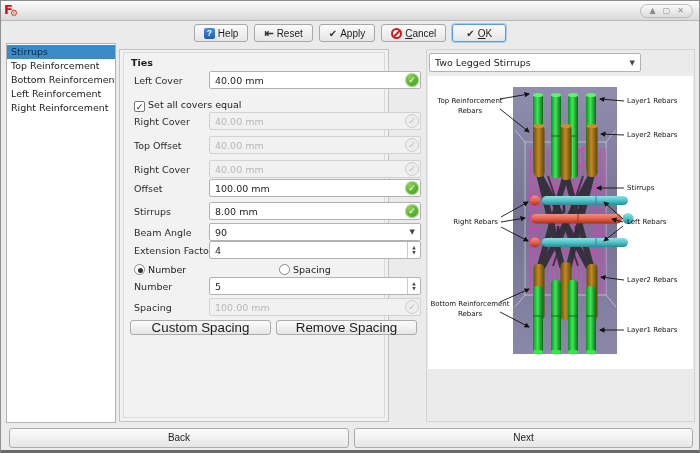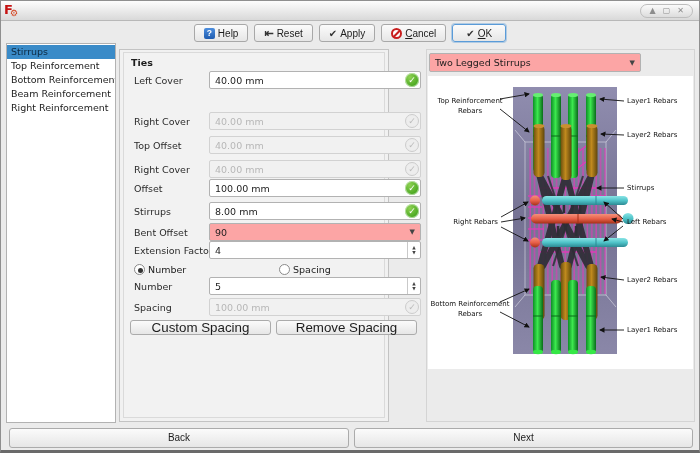--- a/index.html
+++ b/index.html
@@ -57,21 +57,21 @@
                  padding:0 20px 0 5px; font:9.5px "DejaVu Sans",sans-serif; color:#1d1d1d; background:#fff; }
   .field.dis input { background:#f1f1f1; color:#b7b7b7; border-color:#d2d2d2; }
   .vcheck { position:absolute; right:2px; top:2px; width:14px; height:14px; border-radius:50%;
             text-align:center; font-size:9px; line-height:14px; font-weight:bold; }
   .vcheck.ok { background:radial-gradient(circle at 35% 30%,#8ed153,#44a51c 75%); color:#fff;
                box-shadow:inset 0 0 0 1px rgba(255,255,255,.5); }
   .vcheck.off { background:#ededed; border:1px solid #cccccc; color:#bbbbbb; line-height:12px; }
   .spin { position:absolute; right:1px; top:1px; width:13px; height:16px; border-left:1px solid #c9c9c9;
           display:flex; flex-direction:column; align-items:center; justify-content:center; }
   .spin span { font-size:4.5px; line-height:5px; color:#444; }
-  .combo { width:100%; height:100%; border:1px solid #b2b2b2; border-radius:2px; background:#fca5a5;
+  .combo { width:100%; height:100%; border:1px solid #b2b2b2; border-radius:2px; background:#ffffff;
            display:flex; align-items:center; padding:0 5px; color:#1d1d1d; }
   .combo .arrow { margin-left:auto; font-size:7px; color:#444; }
   .cb { display:inline-block; width:11px; height:11px; border:1px solid #777; background:#fff;
         border-radius:2px; text-align:center; font-size:9px; line-height:10px; color:#222; vertical-align:-2px; }
   .radio { display:inline-block; width:11px; height:11px; border:1px solid #8a8a8a; border-radius:50%;
            background:#fff; position:relative; vertical-align:-2px; }
   .radio.on::after { content:""; position:absolute; left:3px; top:3px; width:5px; height:5px;
                      border-radius:50%; background:#333; }
   .btn { display:inline-block; text-align:center; background:linear-gradient(#fbfbfb,#e6e6e6);
          border:1px solid #ababab; border-radius:3px; color:#1d1d1d; line-height:14px; }
@@ -124,36 +124,42 @@
     <button class="tbtn focus">
       <span class="ic-check">✔</span>
       <span><span class="u">O</span><span>K</span></span>
     </button>
   </div>
 
   <ul class="sidebar">
       <li class="side-item selected">Stirrups</li>
       <li class="side-item">Top Reinforcement</li>
       <li class="side-item">Bottom Reinforcement</li>
-      <li class="side-item">Beam Reinforcement</li>
+      <li class="side-item">Left Reinforcement</li>
       <li class="side-item">Right Reinforcement</li>
     </ul>
 
   <div class="form-panel">
     <div class="groupbox">
       <div class="gtitle">Ties</div>
 
       <div class="row" style="top:18px">
         <span class="flabel">Left Cover</span>
         <div class="field">
           <input type="text" value="40.00 mm" style="">
           <span class="vcheck ok">✓</span>
         </div>
       </div>
 
+      <div class="row" style="top:43px">
+        <span style="position:absolute;left:3px;top:3px">
+          <span class="cb">✓</span>
+          <span>Set all covers equal</span>
+        </span>
+      </div>
 
       <div class="row" style="top:59px">
         <span class="flabel">Right Cover</span>
         <div class="field dis">
           <input type="text" disabled="" value="40.00 mm" style="">
           <span class="vcheck off">✓</span>
         </div>
       </div>
 
       <div class="row" style="top:83px">
@@ -182,21 +188,21 @@
 
       <div class="row" style="top:149px">
         <span class="flabel">Stirrups</span>
         <div class="field">
           <input type="text" value="8.00 mm" style="">
           <span class="vcheck ok">✓</span>
         </div>
       </div>
 
       <div class="row" style="top:170px">
-        <span class="flabel">Bent Offset</span>
+        <span class="flabel">Beam Angle</span>
         <div class="field">
           <div class="combo">
             <span>90</span>
             <span class="arrow">▼</span>
           </div>
         </div>
       </div>
 
       <div class="row" style="top:188px">
         <span class="flabel">Extension Factor</span>

